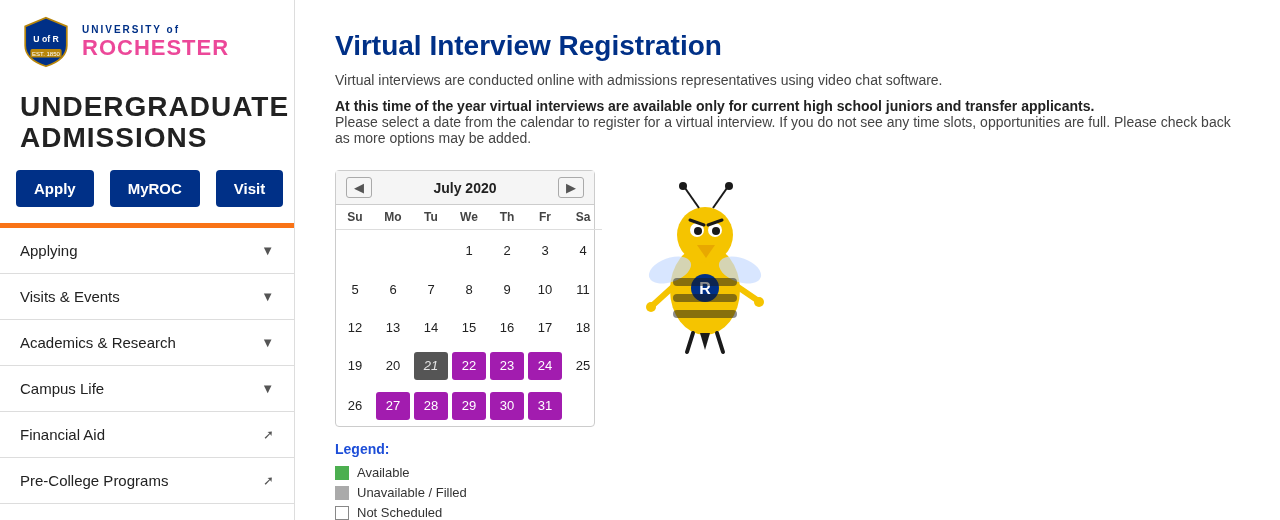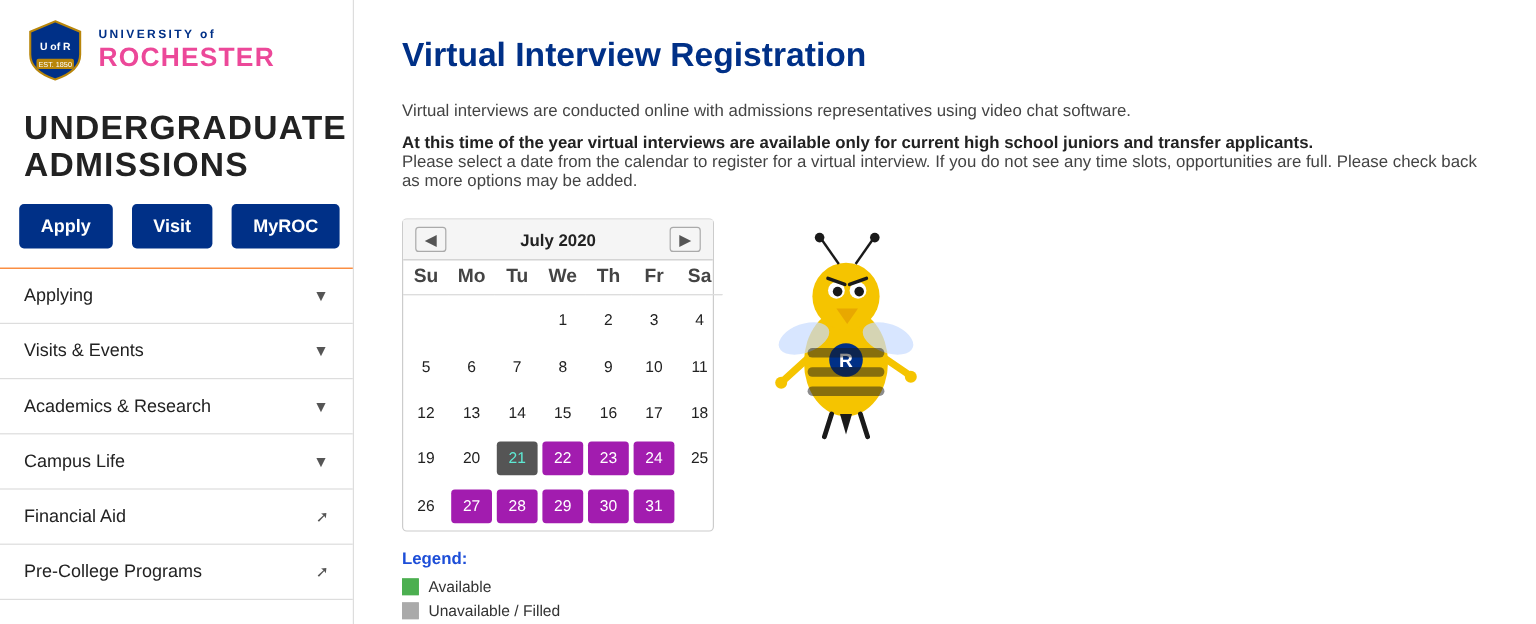--- a/index.html
+++ b/index.html
@@ -43,21 +43,21 @@
       background: #003087;
       color: #fff;
       border: none;
       border-radius: 4px;
       padding: 10px 18px;
       font-size: 15px;
       font-weight: bold;
       cursor: pointer;
       flex: 1;
     }
-    #sidebar-nav { border-top: 1px solid #f97316; }
+    #sidebar-nav { border-top: 5px solid #f97316; }
     .nav-item {
       display: flex;
       align-items: center;
       justify-content: space-between;
       padding: 14px 20px;
       border-bottom: 1px solid #ddd;
       font-size: 15px;
       color: #222;
       cursor: pointer;
     }
@@ -68,21 +68,21 @@
     
     #main {
       flex: 1;
       padding: 30px 40px;
       overflow: auto;
     }
     #page-title {
       font-size: 28px;
       font-weight: 700;
       color: #003087;
-      margin-bottom: 22px;
+      margin-bottom: 10px;
     }
     #subtitle {
       font-size: 14px;
       color: #444;
       margin-bottom: 10px;
     }
     #bold-notice {
       font-size: 14px;
       font-weight: bold;
       color: #222;
@@ -124,32 +124,32 @@
       border-radius: 3px;
       cursor: pointer;
       padding: 2px 7px;
       font-size: 13px;
       color: #555;
     }
     #cal-grid { width: 100%; border-collapse: collapse; }
     #cal-grid th {
       text-align: center;
       padding: 5px 2px;
-      font-size: 16px;
+      font-size: 12px;
       color: #444;
       border-bottom: 1px solid #ddd;
     }
     #cal-grid td {
       text-align: center;
       padding: 5px 2px;
       font-size: 13px;
       color: #222;
     }
     .cal-day { width: 34px; height: 28px; display: inline-block; line-height: 28px; border-radius: 2px; }
-    .cal-day.today { background: #555; color: #5eead4; border-radius: 3px; }
+    .cal-day.today { background: #555; color: #e5e5e5; border-radius: 3px; font-style: italic; }
     .cal-day.available { background: #a21caf; color: #fff; border-radius: 3px; }
     .cal-day.empty { color: #bbb; }
 
     #legend { margin-top: 14px; }
     #legend-title { font-size: 14px; font-weight: bold; color: #1d4ed8; margin-bottom: 8px; }
     .legend-item { display: flex; align-items: center; gap: 8px; margin-bottom: 5px; font-size: 13px; color: #333; }
     .legend-box { width: 14px; height: 14px; border: 1px solid #aaa; flex-shrink: 0; }
     .legend-box.green { background: #4caf50; border-color: #4caf50; }
     .legend-box.gray { background: #aaa; border-color: #aaa; }
     .legend-box.white { background: #fff; border-color: #888; }
@@ -171,22 +171,22 @@
       <div style="font-size:10px;color:#003087;font-weight:bold;letter-spacing:2px;">UNIVERSITY of</div>
       <div style="font-size:22px;color:#ec4899;font-weight:900;letter-spacing:1px;">ROCHESTER</div>
     </div>
   </div>
   <div id="sidebar-title">
     <span>UNDERGRADUATE</span><br>
     <span>ADMISSIONS</span>
   </div>
   <div id="sidebar-buttons">
     <button class="sidebar-btn">Apply</button>
+    <button class="sidebar-btn">MyROC</button>
     <button class="sidebar-btn">Visit</button>
-    <button class="sidebar-btn">MyROC</button>
   </div>
   <nav id="sidebar-nav">
     <div class="nav-item">
       <span class="nav-item-label">Applying</span>
       <span class="nav-chevron">▼</span>
     </div>
     <div class="nav-item">
       <span class="nav-item-label">Visits &amp; Events</span>
       <span class="nav-chevron">▼</span>
     </div>

